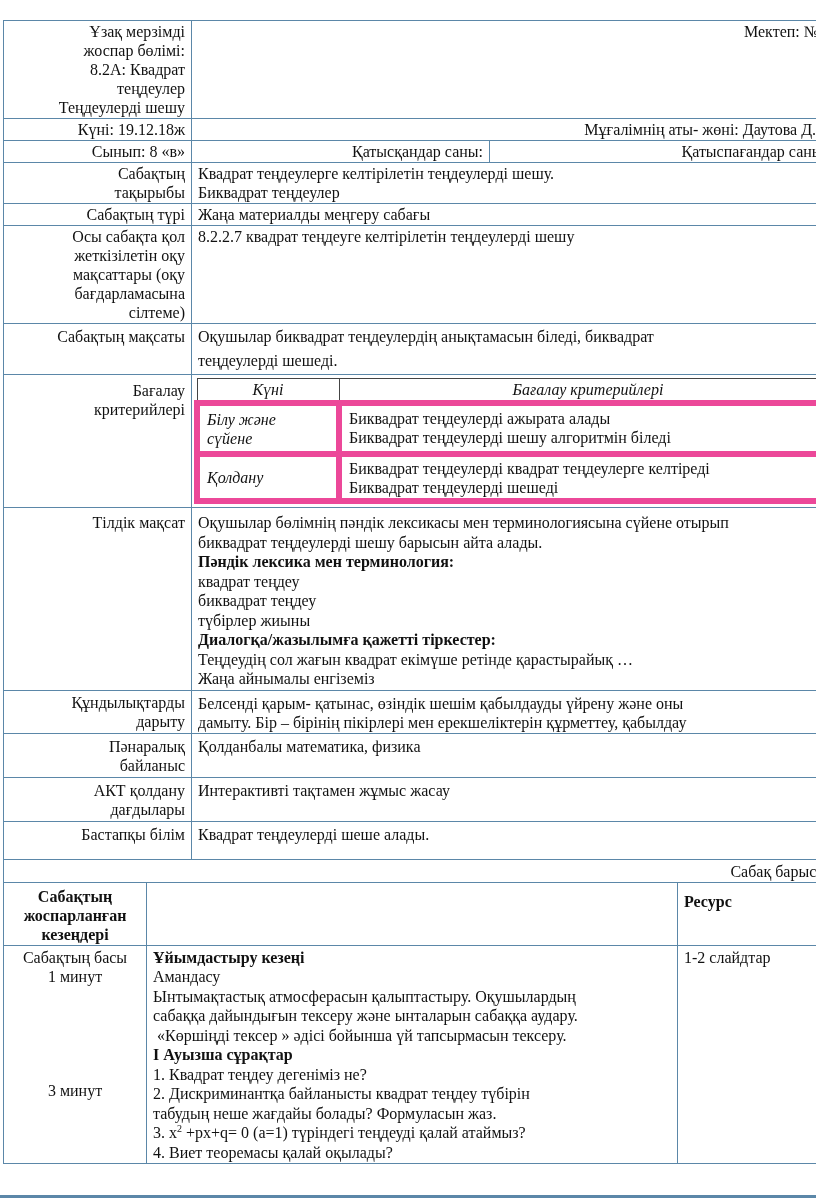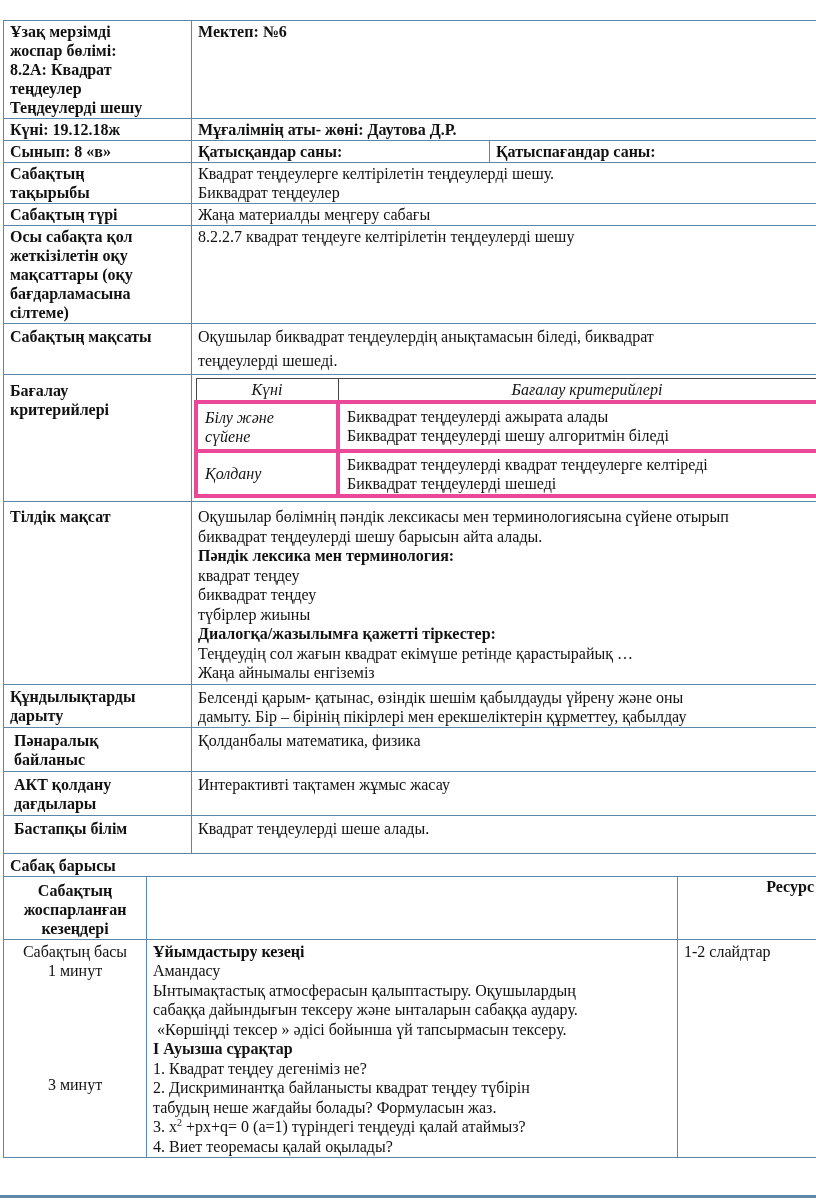--- a/index.html
+++ b/index.html
@@ -8,26 +8,26 @@
       font-family: "Liberation Serif", "DejaVu Serif", serif;
       color: #111; font-size: 16px; line-height: 19px;
     }
     .page { position: absolute; left: 3px; top: 20px; width: 813px; }
     table { border-collapse: collapse; }
     .grid { width: 830px; table-layout: fixed; }
     .grid td {
       border: 1.5px solid #5b87a8; vertical-align: top;
       padding: 1px 6px 1px 6px;
     }
-    .grid td.lbl { font-weight: bold; }
+    .grid td.lbl { font-weight: normal; text-align: right; }
     .b { font-weight: bold; }
     .line { display: block; }
     
     .assess { width: 640px; margin: 3px 0 3px 0; table-layout: fixed; }
-    .assess td { border: 4px solid #ec4899; padding: 1px 7px; vertical-align: top; }
+    .assess td { border: 6px solid #ec4899; padding: 1px 7px; vertical-align: top; }
     .assess th {
       border: 1px solid #444; font-weight: normal; font-style: italic;
       padding: 1px 7px; text-align: center;
     }
     .assess .dg { width: 128px; font-style: italic; }
     .center { text-align: center; }
     sup { font-size: 10px; line-height: 0; }
     .flow td { border: 1.5px solid #5b87a8; vertical-align: top; padding: 1px 6px; }
     .flow { width: 813px; table-layout: fixed; }
     .bottom-rule { position: absolute; left: 0; top: 1195px; width: 816px; height: 3px; background: #5b87a8; }
@@ -185,21 +185,21 @@
         <col style="width:139px">
       </colgroup>
     <tbody>
         <tr>
       <td class="b center" style="padding-top:4px">
         <span class="line">Сабақтың</span>
         <span class="line">жоспарланған</span>
         <span class="line">кезеңдері</span>
       </td>
       <td></td>
-      <td class="b" style="text-align:right; padding-top:0; padding-right:2px">Ресурс</td>
+      <td class="b" style="padding-top:9px; padding-right:2px">Ресурс</td>
     </tr>
     <tr>
       <td class="center" style="padding-top:2px">
         <span class="line">Сабақтың басы</span>
         <span class="line">1 минут</span>
         <span class="line" style="margin-top:95px">3 минут</span>
       </td>
       <td style="padding-top:2px; line-height:19.5px">
         <span class="line b">Ұйымдастыру кезеңі</span>
         <span class="line">Амандасу</span>

